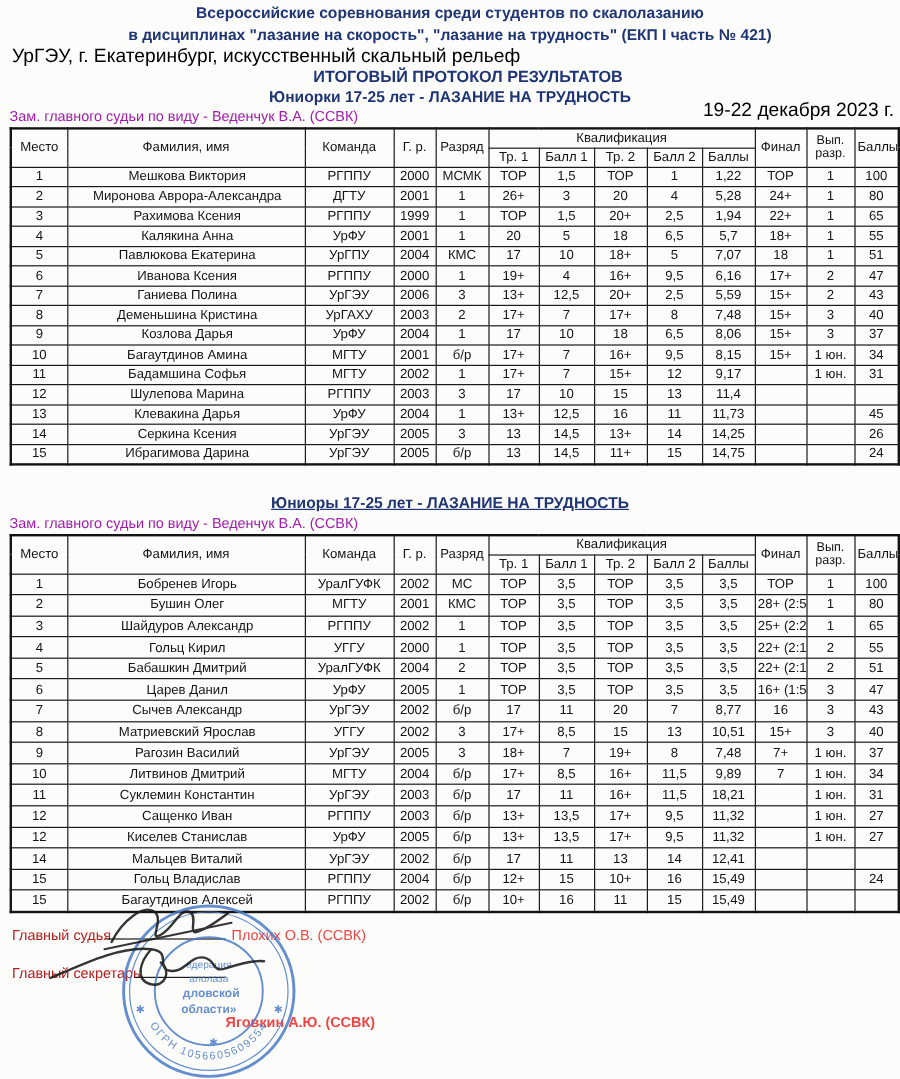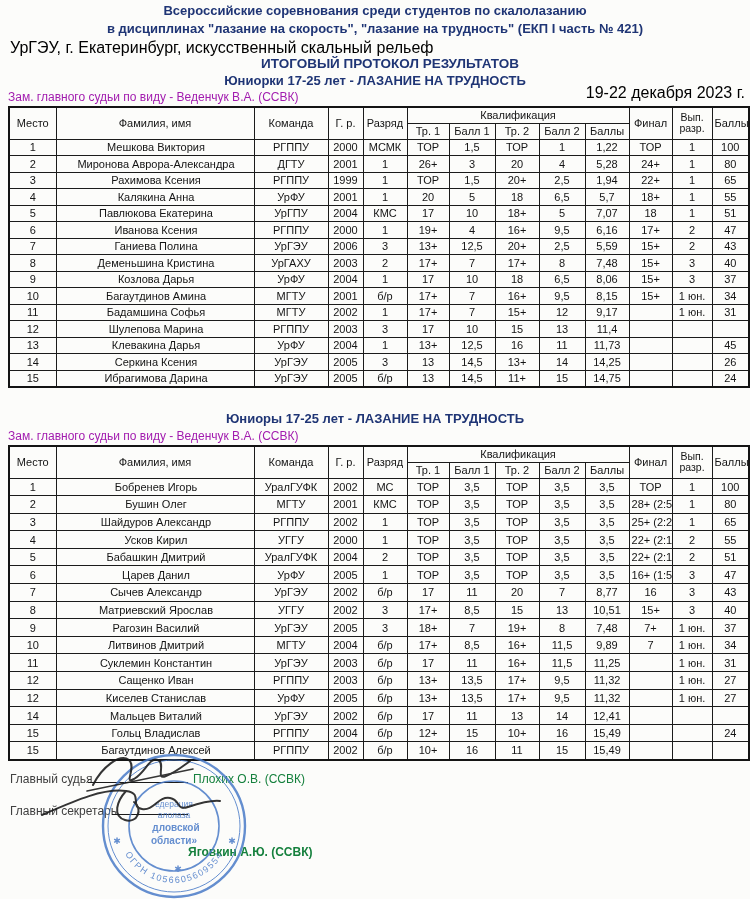--- a/index.html
+++ b/index.html
@@ -38,22 +38,22 @@
   .t1 tbody tr{height:16.5px;}
   .t2 tbody tr{height:17.6px;}
   .res-table td.cell-name{text-align:center;padding-left:4px;}
   .res-table th.small{font-size:10.5px;line-height:1.05;}
   .col-0{width:47px;}  .col-1{width:198px;} .col-2{width:74px;}
   .col-3{width:35px;}  .col-4{width:44px;}  .col-5{width:42px;}
   .col-6{width:46px;}  .col-7{width:44px;}  .col-8{width:46px;}
   .col-9{width:44px;}  .col-10{width:43px;} .col-11{width:40px;}
   .col-12{width:37px;}
 
-  .sig-label{font-size:12px;color:#404040;}
-  .sig-name{font-size:12px;color:#15803d;}
+  .sig-label{font-size:12px;color:#b91c1c;}
+  .sig-name{font-size:12px;color:#ef4444;}
   .sig-line{border-bottom:1.4px solid #1b1b1b;height:12px;}
   .stamp-svg{opacity:0.85;}
 </style>
 </head>
 <body>
 
 <div class="page">
 
   <div class="abs center doc-heading" style="top:3px;">Всероссийские соревнования среди студентов по скалолазанию</div>
   <div class="abs center doc-heading" style="top:21px;">в дисциплинах "лазание на скорость", "лазание на трудность" (ЕКП I часть № 421)</div>
@@ -322,21 +322,21 @@
           <td>11+</td>
           <td>15</td>
           <td>14,75</td>
           <td></td>
           <td></td>
           <td>24</td>
         </tr>
       </tbody>
   </table>
 
-  <div class="abs center doc-heading" style="top:411px;">Юниоры 17-25 лет - ЛАЗАНИЕ НА ТРУДНОСТЬ</div>
+  <div class="abs center doc-heading" style="top:411px;text-decoration:underline;">Юниоры 17-25 лет - ЛАЗАНИЕ НА ТРУДНОСТЬ</div>
   <div class="abs judge-line" style="top:429px;left:8px;">Зам. главного судьи по виду - Веденчук В.А. (ССВК)</div>
 
   <table class="res-table t2 abs" style="top:445px;left:8px;">
     <colgroup>
       <col class="col-0">
         <col class="col-1">
         <col class="col-2">
         <col class="col-3">
         <col class="col-4">
       <col class="col-5">
@@ -409,21 +409,21 @@
           <td>3,5</td>
           <td>ТОР</td>
           <td>3,5</td>
           <td>3,5</td>
           <td>25+ (2:26)</td>
           <td>1</td>
           <td>65</td>
         </tr>
         <tr>
           <td>4</td>
-          <td class="cell-name">Усков Кирил</td>
+          <td class="cell-name">Гольц Кирил</td>
           <td>УГГУ</td>
           <td>2000</td>
           <td>1</td>
           <td>ТОР</td>
           <td>3,5</td>
           <td>ТОР</td>
           <td>3,5</td>
           <td>3,5</td>
           <td>22+ (2:11)</td>
           <td>2</td>
@@ -522,21 +522,21 @@
         <tr>
           <td>11</td>
           <td class="cell-name">Суклемин Константин</td>
           <td>УрГЭУ</td>
           <td>2003</td>
           <td>б/р</td>
           <td>17</td>
           <td>11</td>
           <td>16+</td>
           <td>11,5</td>
-          <td>11,25</td>
+          <td>18,21</td>
           <td></td>
           <td>1 юн.</td>
           <td>31</td>
         </tr>
         <tr>
           <td>12</td>
           <td class="cell-name">Сащенко Иван</td>
           <td>РГППУ</td>
           <td>2003</td>
           <td>б/р</td>

